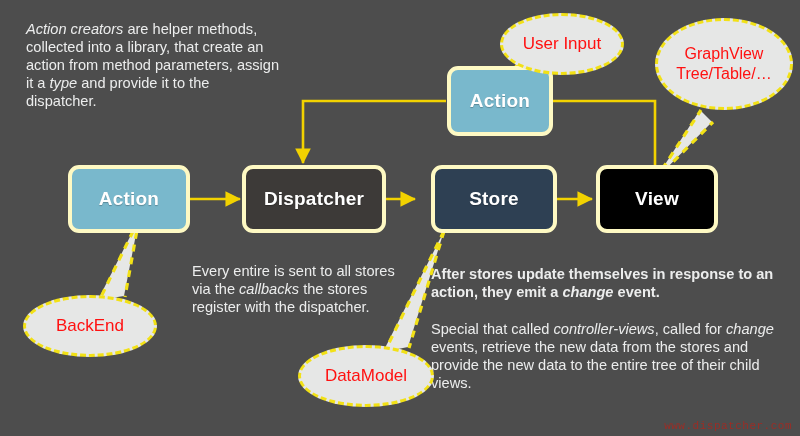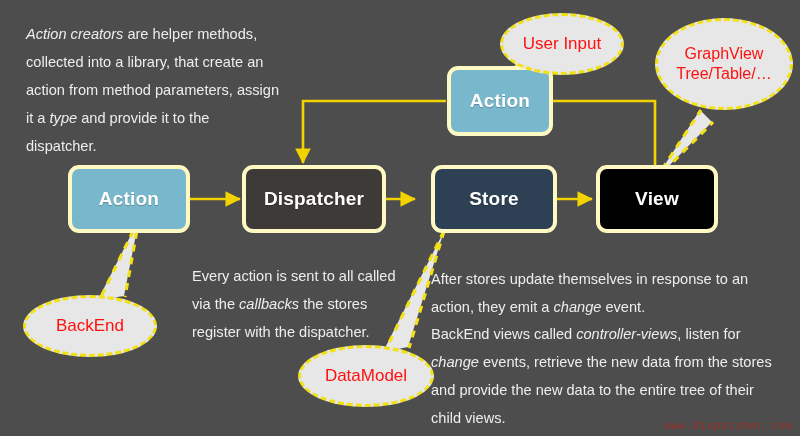--- a/index.html
+++ b/index.html
@@ -31,21 +31,21 @@
   .node.blue{background:#79b8cc;}
   .node.dark{background:#3d3a38;}
   .node.navy{background:#2e4053;margin-left:12px;}
   .node.green{background:#000000;}
 
   
   .para{
     position:absolute;
     color:#eceded;
     font-size:14.6px;
-    line-height:28px;
+    line-height:18px;
     white-space:pre-line;
   }
   .para i{font-style:italic;}
 
   
   .bubble{
     position:absolute;
     box-sizing:border-box;
     background:#e6e7e6;
     border:3.5px dashed #f2e116;
@@ -151,21 +151,21 @@
       <span>Tree/Table/…</span>
     </span>
   </div>
 
   <div class="bubble" style="left:298px;top:345px;width:136px;height:62px;align-items:center;">
     <span>DataModel</span>
   </div>
 
   <div class="para" style="left:26px;top:20px;width:256px;"><i>Action creators</i><span> are helper methods, collected into a library, that create an action from method parameters, assign it a </span><i>type</i><span> and provide it to the dispatcher.</span></div>
 
-  <div class="para" style="left:192px;top:262px;width:212px;"><span>Every action is sent to all called via the </span><i>callbacks</i><span> the stores register with the dispatcher.</span></div>
+  <div class="para" style="left:192px;top:262px;width:212px;"><span>Every entire is sent to all stores via the </span><i>callbacks</i><span> the stores register with the dispatcher.</span></div>
 
-  <div class="para" style="left:431px;top:265px;width:352px;"><span>After stores update themselves in response to an action, they emit a </span><i>change</i><span> event.</span></div>
+  <div class="para" style="left:431px;top:265px;width:352px;font-weight:bold;"><span>After stores update themselves in response to an action, they emit a </span><i>change</i><span> event.</span></div>
 
-  <div class="para" style="left:431px;top:320px;width:352px;"><span>BackEnd views called </span><i>controller-views</i><span>, listen for </span><i>change</i><span> events, retrieve the new data from the stores and provide the new data to the entire tree of their child views.</span></div>
+  <div class="para" style="left:431px;top:320px;width:352px;"><span>Special that called </span><i>controller-views</i><span>, called for </span><i>change</i><span> events, retrieve the new data from the stores and provide the new data to the entire tree of their child views.</span></div>
 
   <div id="watermark">www.dispatcher.com</div>
 
 </div>
 
 </body></html>

